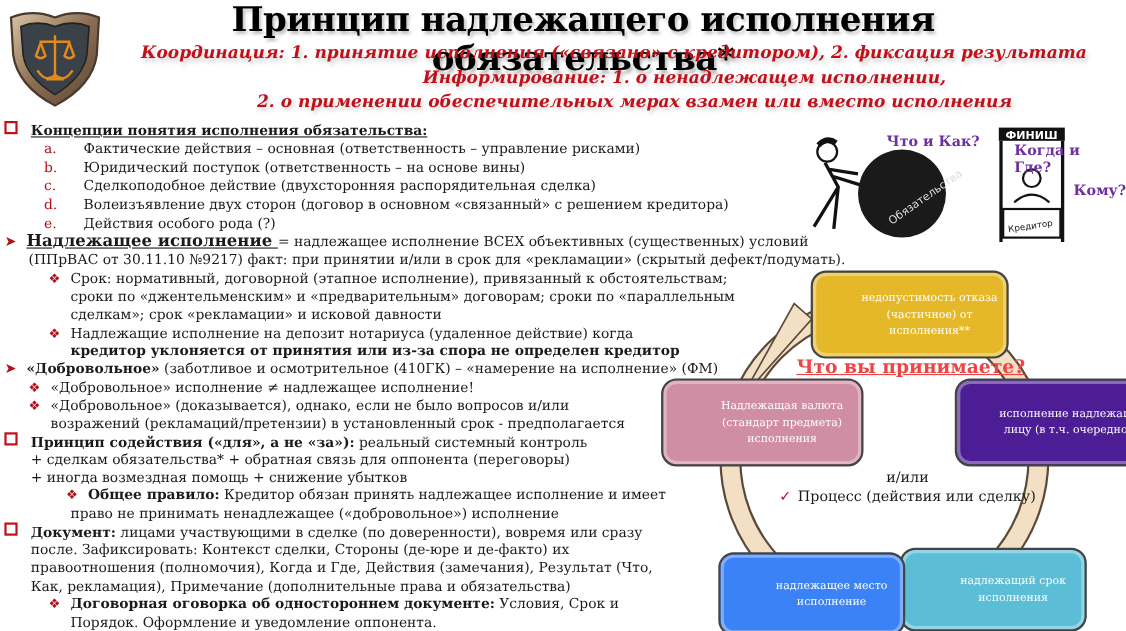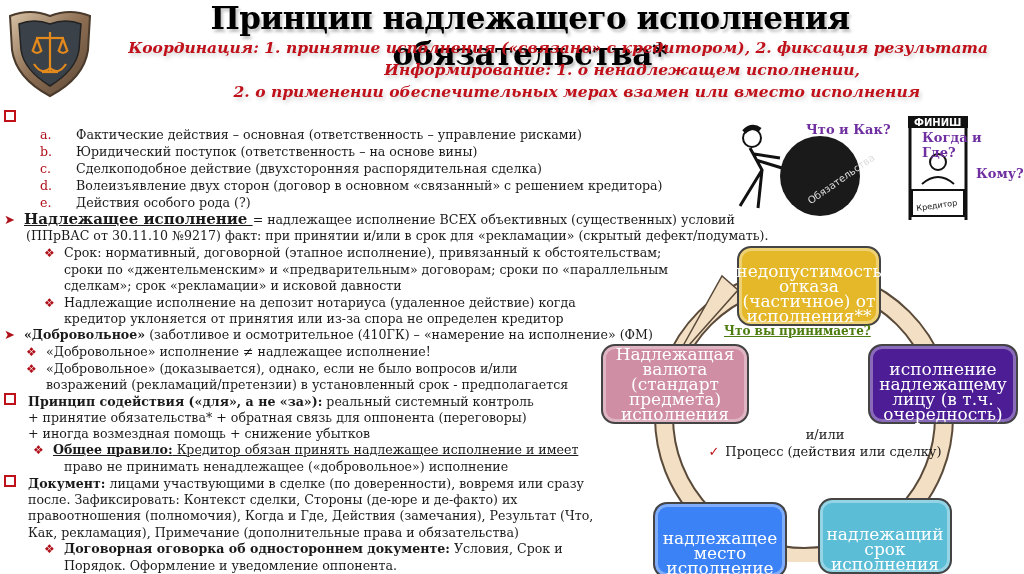--- a/index.html
+++ b/index.html
@@ -24,22 +24,22 @@
   .bold { font-weight:bold; }
   .u { text-decoration:underline; font-weight:bold; }
   .big { font-size:15px; }
 
   
   .illus { left:700px; top:110px; width:290px; height:120px; }
   .q { position:absolute; color:#6f2fa0; font-weight:bold; font-size:13px; line-height:15px; }
 
   
   .ring { left:626px; top:262px; width:356px; height:300px; }
-  .box { position:absolute; border-radius:14px; color:#ffffff; text-align:center; font-size:17px; line-height:15px; display:flex; align-items:flex-end; justify-content:center; box-shadow:inset 0 0 0 3px rgba(255,255,255,0.35); border:2px solid #444; }
-  .mid-q { left:724px; top:324px; font-weight:bold; font-size:12px; text-decoration:underline; color:#4d7c0f; }
+  .box { position:absolute; border-radius:14px; color:#ffffff; text-align:center; font-size:10px; line-height:15px; display:flex; align-items:center; justify-content:center; box-shadow:inset 0 0 0 3px rgba(255,255,255,0.35); border:2px solid #444;padding-left:36px; }
+  .mid-q { left:724px; top:324px; font-weight:bold; font-size:17px; text-decoration:underline; color:#ef4444; }
   .checks { left:700px; top:426px; width:250px; font-size:13px; line-height:17px; text-align:center; }
   .ck { color:#c0101a; margin-right:6px; }
 </style>
 </head>
 <body>
 
 <div class="abs shield">
   <svg width="88" height="92" viewBox="0 0 88 92">
     <defs>
       <linearGradient id="sg" x1="0" y1="0" x2="1" y2="1">
@@ -64,51 +64,51 @@
     </g>
   </svg>
 </div>
 <div class="abs title">Принцип надлежащего исполнения обязательства*</div>
 <div class="abs sub sub1">Координация: 1. принятие исполнения («связано» с кредитором), 2. фиксация результата</div>
 <div class="abs sub sub2">Информирование: 1. о ненадлежащем исполнении,</div>
 <div class="abs sub sub3">2. о применении обеспечительных мерах взамен или вместо исполнения</div>
 
 <div class="abs content">
   <div class="row" style="left:4px;top:0px;">
-    <span class="mk-sq"></span>
+    <span class="mk-sq"></span><span class="u">Концепции понятия исполнения обязательства:</span>
   </div>
   <div class="row" style="left:40px;top:17px;"><span class="letter">a.</span><span>Фактические действия – основная (ответственность – управление рисками)</span></div>
   <div class="row" style="left:40px;top:34px;"><span class="letter">b.</span><span>Юридический поступок  (ответственность – на основе вины)</span></div>
   <div class="row" style="left:40px;top:51px;"><span class="letter">c.</span><span>Сделкоподобное действие (двухсторонняя распорядительная сделка)</span></div>
   <div class="row" style="left:40px;top:68px;"><span class="letter">d.</span><span>Волеизъявление двух сторон (договор в основном «связанный» с решением кредитора)</span></div>
   <div class="row" style="left:40px;top:85px;"><span class="letter">e.</span><span>Действия особого рода (?)</span></div>
 
   <div class="row" style="left:4px;top:101px;">
     <span class="mk-arrow">➤</span><span class="u big">Надлежащее исполнение </span><span>= надлежащее исполнение ВСЕХ объективных (существенных) условий</span>
   </div>
   <div class="row" style="left:26px;top:118px;">(ППрВАС от 30.11.10 №9217) факт: при принятии и/или в срок для «рекламации» (скрытый дефект/подумать).</div>
   <div class="row" style="left:44px;top:135px;"><span class="mk-dia">❖</span><span>Срок: нормативный, договорной (этапное исполнение), привязанный к обстоятельствам;</span></div>
   <div class="row" style="left:64px;top:152px;">сроки по «джентельменским» и «предварительным» договорам; сроки по «параллельным</div>
   <div class="row" style="left:64px;top:168px;"> сделкам»; срок «рекламации» и исковой давности</div>
   <div class="row" style="left:44px;top:185px;"><span class="mk-dia">❖</span><span>Надлежащие исполнение на депозит нотариуса (удаленное действие) когда</span></div>
-  <div class="row" style="left:64px;top:201px;">кредитор уклоняется от принятия или из-за спора не определен кредитор</div>
+  <div class="row" style="left:64px;top:201px;font-weight:bold;">кредитор уклоняется от принятия или из-за спора не определен кредитор</div>
 
   <div class="row" style="left:4px;top:217px;">
     <span class="mk-arrow">➤</span><span class="bold">«Добровольное»</span><span> (заботливое и осмотрительное (410ГК) – «намерение на исполнение» (ФМ)</span>
   </div>
   <div class="row" style="left:26px;top:234px;"><span class="mk-dia">❖</span><span>«Добровольное» исполнение ≠  надлежащее исполнение!</span></div>
   <div class="row" style="left:26px;top:251px;"><span class="mk-dia">❖</span><span>«Добровольное» (доказывается), однако, если не было вопросов и/или</span></div>
   <div class="row" style="left:46px;top:267px;">возражений (рекламаций/претензии) в установленный срок - предполагается</div>
 
   <div class="row" style="left:4px;top:283px;">
     <span class="mk-sq"></span><span class="bold">Принцип содействия («для», а не «за»):</span><span> реальный системный контроль</span>
   </div>
-  <div class="row" style="left:28px;top:300px;">+ принятие обязательства* + обратная связь для оппонента (переговоры)</div>
+  <div class="row" style="left:28px;top:300px;">+ сделкам обязательства* + обратная связь для оппонента (переговоры)</div>
   <div class="row" style="left:28px;top:316px;">+ иногда возмездная помощь + снижение убытков</div>
-  <div class="row" style="left:33px;top:332px;text-decoration:underline;"><span class="mk-dia">❖</span><span class="bold">Общее правило:</span><span> Кредитор обязан принять надлежащее исполнение и имеет</span></div>
+  <div class="row" style="left:60px;top:332px;"><span class="mk-dia">❖</span><span class="bold">Общее правило:</span><span> Кредитор обязан принять надлежащее исполнение и имеет</span></div>
   <div class="row" style="left:64px;top:349px;">право не принимать ненадлежащее («добровольное») исполнение</div>
 
   <div class="row" style="left:4px;top:365px;">
     <span class="mk-sq"></span><span class="bold">Документ:</span><span> лицами участвующими в сделке (по доверенности), вовремя или сразу</span>
   </div>
   <div class="row" style="left:28px;top:382px;">после. Зафиксировать: Контекст сделки, Стороны (де-юре и де-факто) их</div>
   <div class="row" style="left:28px;top:398px;">правоотношения (полномочия), Когда и Где, Действия (замечания), Результат (Что,</div>
   <div class="row" style="left:28px;top:415px;">Как, рекламация), Примечание (дополнительные права и обязательства)</div>
   <div class="row" style="left:44px;top:431px;"><span class="mk-dia">❖</span><span class="bold">Договорная оговорка об одностороннем документе:</span><span> Условия, Срок и</span></div>
   <div class="row" style="left:64px;top:448px;">Порядок. Оформление и уведомление оппонента.</div>

